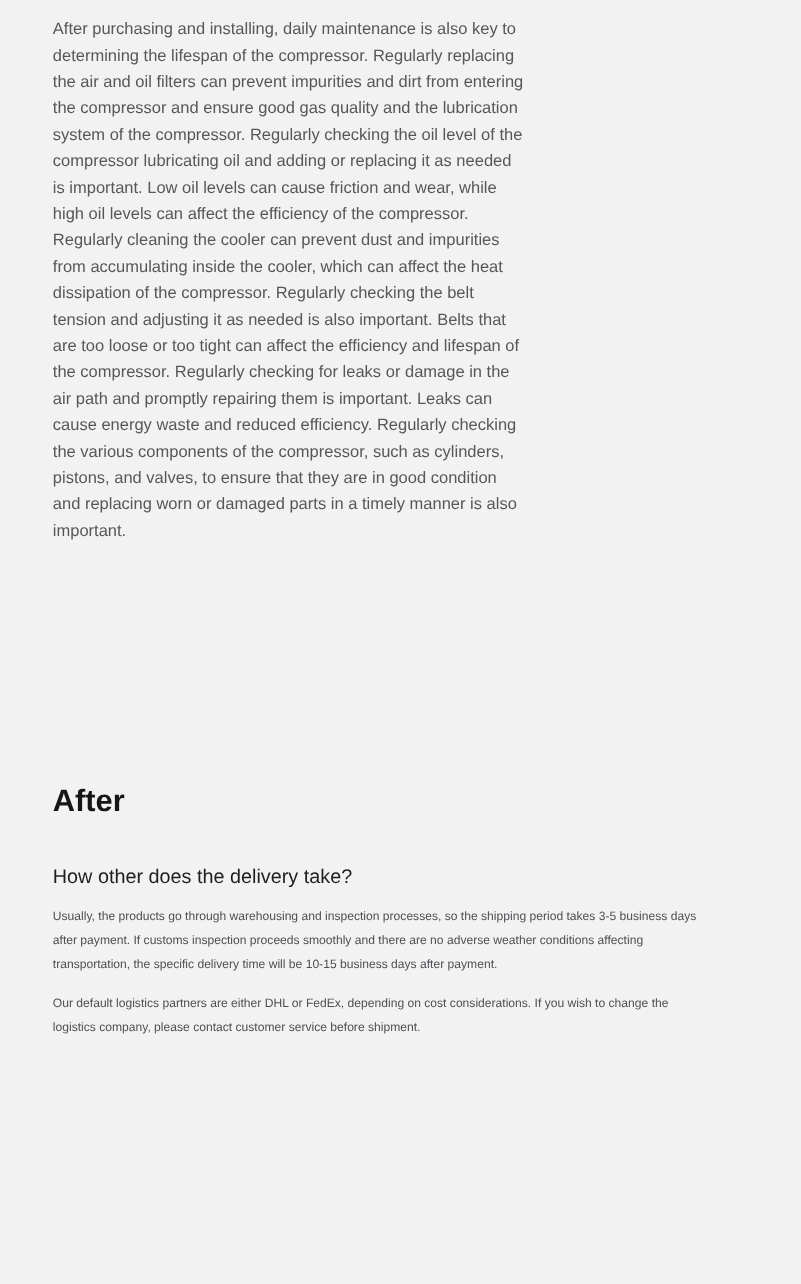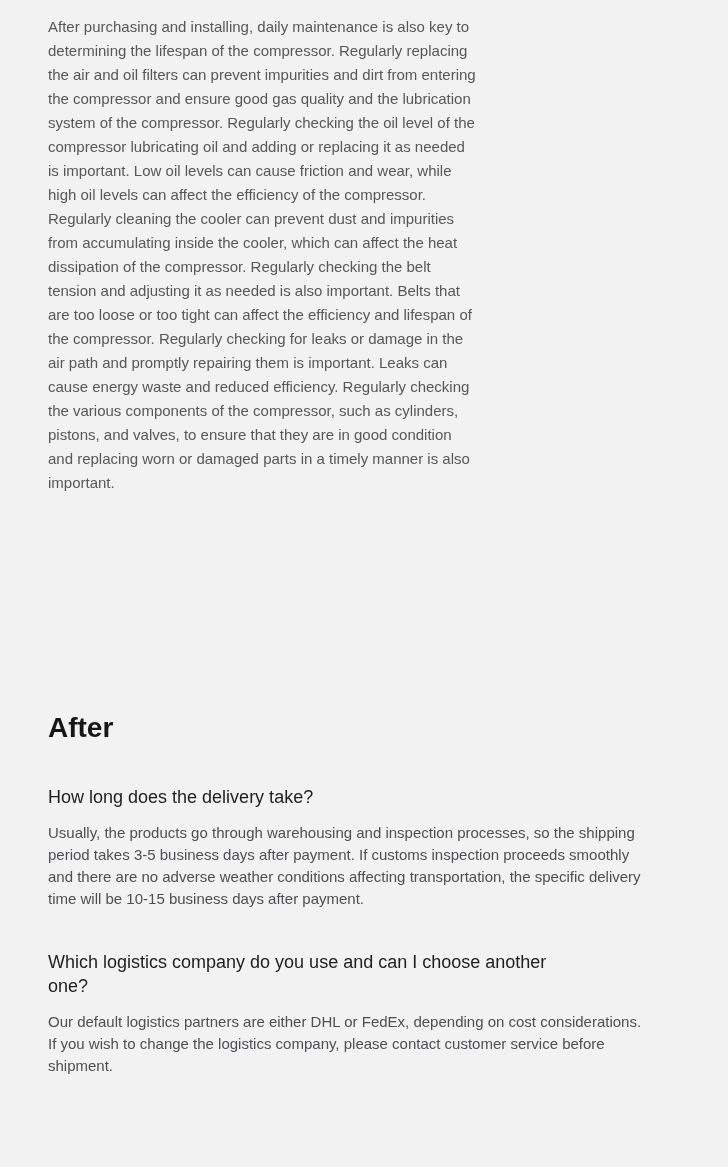--- a/index.html
+++ b/index.html
@@ -34,40 +34,39 @@
     margin: 40px 0 0 0;
     max-width: 530px;
     font-size: 18px;
     line-height: 24px;
     font-weight: 400;
     color: #1e1e1e;
   }
   .faq-item p {
     margin: 13px 0 0 0;
     max-width: 600px;
-    font-size: 15px;
+    font-size: 11px;
     line-height: 22px;
     color: #4e4f52;
   }
 </style>
 </head>
 <body>
 
 <main class="page">
 
   <p class="intro">After purchasing and installing, daily maintenance is also key to determining the lifespan of the compressor. Regularly replacing the air and oil filters can prevent impurities and dirt from entering the compressor and ensure good gas quality and the lubrication system of the compressor. Regularly checking the oil level of the compressor lubricating oil and adding or replacing it as needed is important. Low oil levels can cause friction and wear, while high oil levels can affect the efficiency of the compressor. Regularly cleaning the cooler can prevent dust and impurities from accumulating inside the cooler, which can affect the heat dissipation of the compressor. Regularly checking the belt tension and adjusting it as needed is also important. Belts that are too loose or too tight can affect the efficiency and lifespan of the compressor. Regularly checking for leaks or damage in the air path and promptly repairing them is important. Leaks can cause energy waste and reduced efficiency. Regularly checking the various components of the compressor, such as cylinders, pistons, and valves, to ensure that they are in good condition and replacing worn or damaged parts in a timely manner is also important.</p>
 
   <h2 class="faqs-title">After</h2>
 
   <section class="faq-item">
-    <h3>How long does the delivery take?</h3>
+    <h3>How other does the delivery take?</h3>
     <p>Usually, the products go through warehousing and inspection processes, so the shipping period takes 3-5 business days after payment. If customs inspection proceeds smoothly and there are no adverse weather conditions affecting transportation, the specific delivery time will be 10-15 business days after payment.</p>
   </section>
 
   <section class="faq-item">
   </section>
 
   <section class="faq-item">
-    <h3>Which logistics company do you use and can I choose another one?</h3>
     <p>Our default logistics partners are either DHL or FedEx, depending on cost considerations. If you wish to change the logistics company, please contact customer service before shipment.</p>
   </section>
 
 </main>
 
 </body></html>

